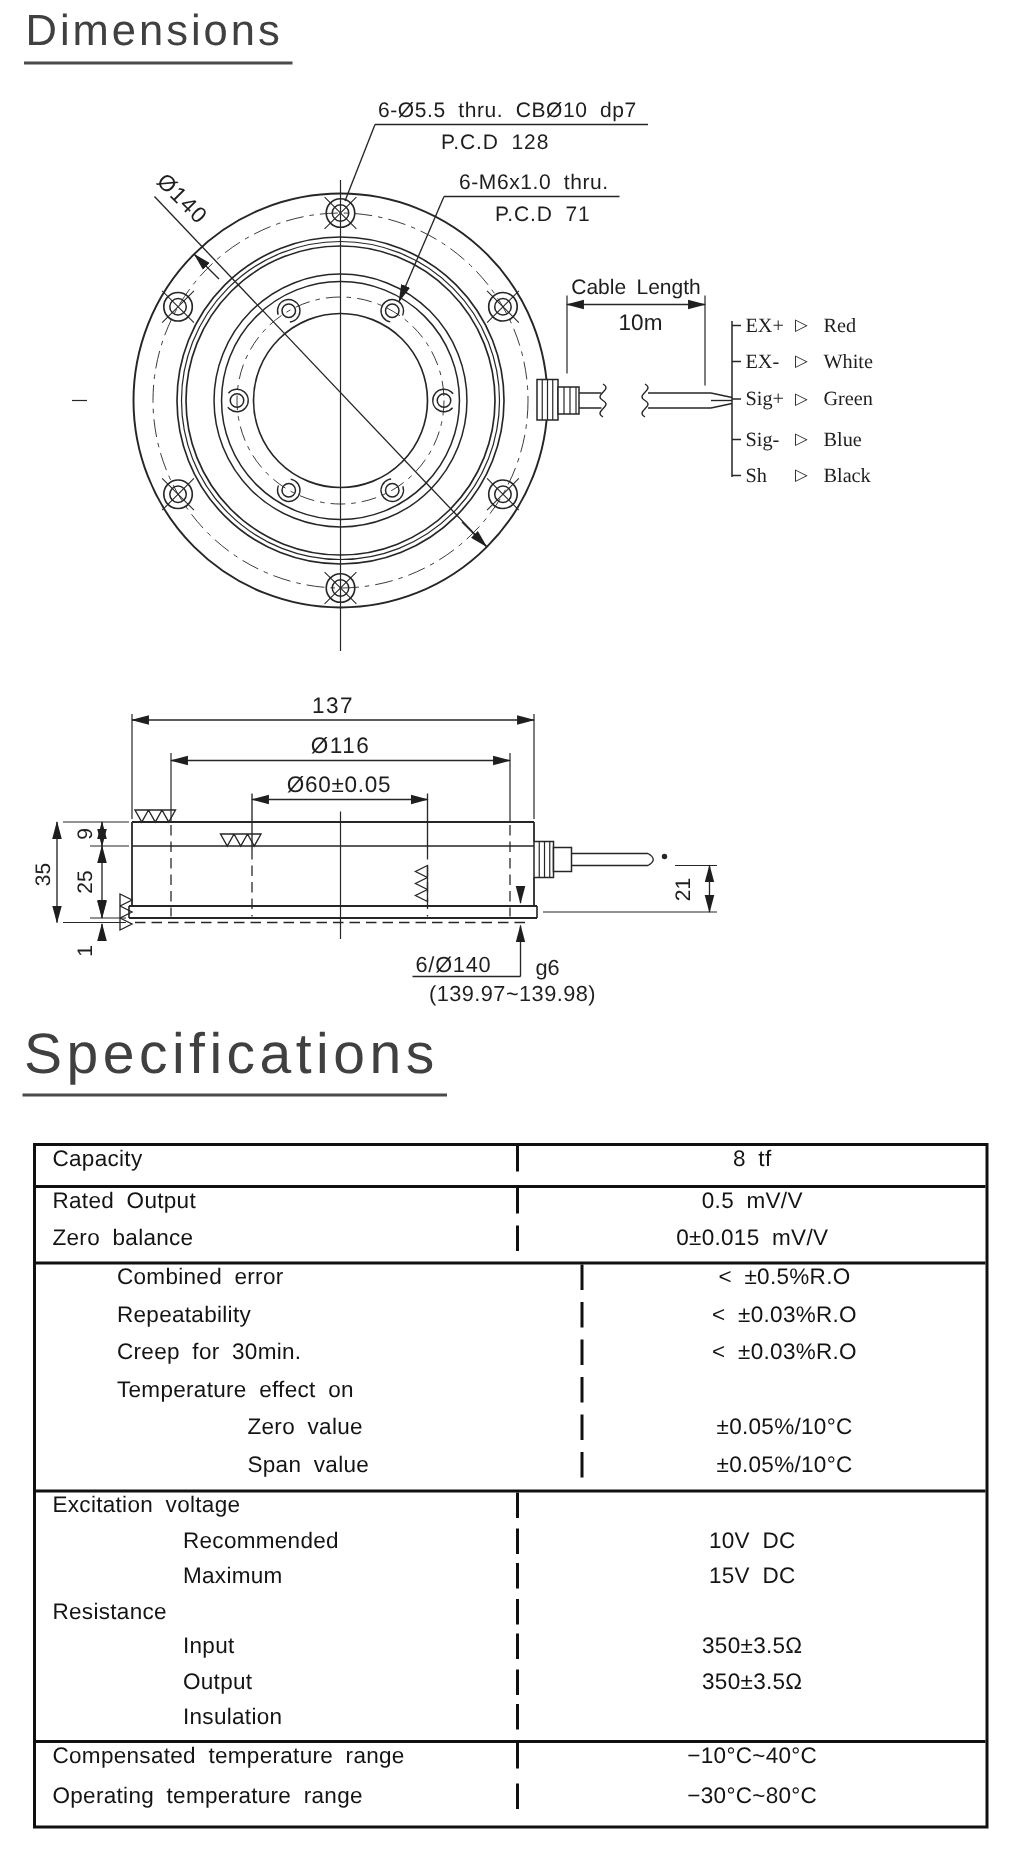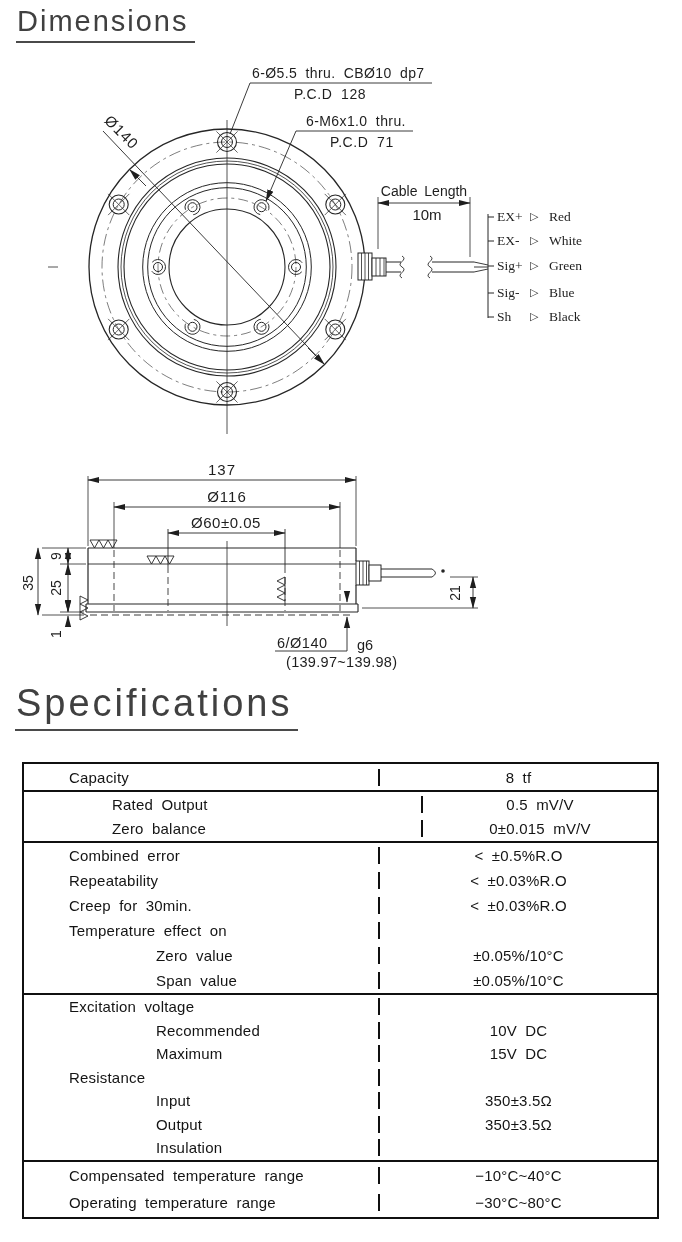--- a/index.html
+++ b/index.html
@@ -9,26 +9,26 @@
            border-bottom:2px solid #4a4a4a;line-height:1.05;padding:0 6px 5px 1px;}
   #h-dimensions{left:16px;top:6px;font-size:29px;}
   #h-specifications{left:15px;top:684px;font-size:38px;letter-spacing:3px;}
   svg text{font-family:"Liberation Sans",sans-serif;fill:#1e1e1e;}
   svg .serif{font-family:"Liberation Serif",serif;}
   
   #spec-table{position:absolute;left:22px;top:762px;width:633px;border:2px solid #101010;
               font-size:15px;color:#141414;letter-spacing:.2px;word-spacing:4px;background:#fff;}
   .tgroup{border-bottom:2px solid #101010;}
   .tgroup:last-child{border-bottom:none;}
-  .trow{display:flex;align-items:center;padding-left:34px;}
+  .trow{display:flex;align-items:flex-start;}
   .tlabel{width:322px;flex:0 0 322px;border-right:2px solid #101010;display:flex;
           align-items:center;padding-left:11px;box-sizing:border-box;}
   .tlabel.indent{padding-left:98px;}
   .tvalue{flex:1;display:flex;align-items:center;justify-content:center;text-align:center;}
-  .g0 .trow{height:26px;} .g1 .trow{height:24.5px;margin-left:43px;} .g2 .trow{height:25px;}
+  .g0 .trow{height:26px;} .g1 .trow{height:24.5px;} .g2 .trow{height:25px;margin-left:43px;}
   .g3 .trow{height:23.5px;} .g4 .trow{height:27.5px;}
 </style>
 </head>
 <body>
 
 <div id="page">
 
   <div id="h-dimensions" class="heading">Dimensions</div>
 
   <svg width="682" height="680" viewBox="0 0 682 680" style="position:absolute;left:0;top:0;">

